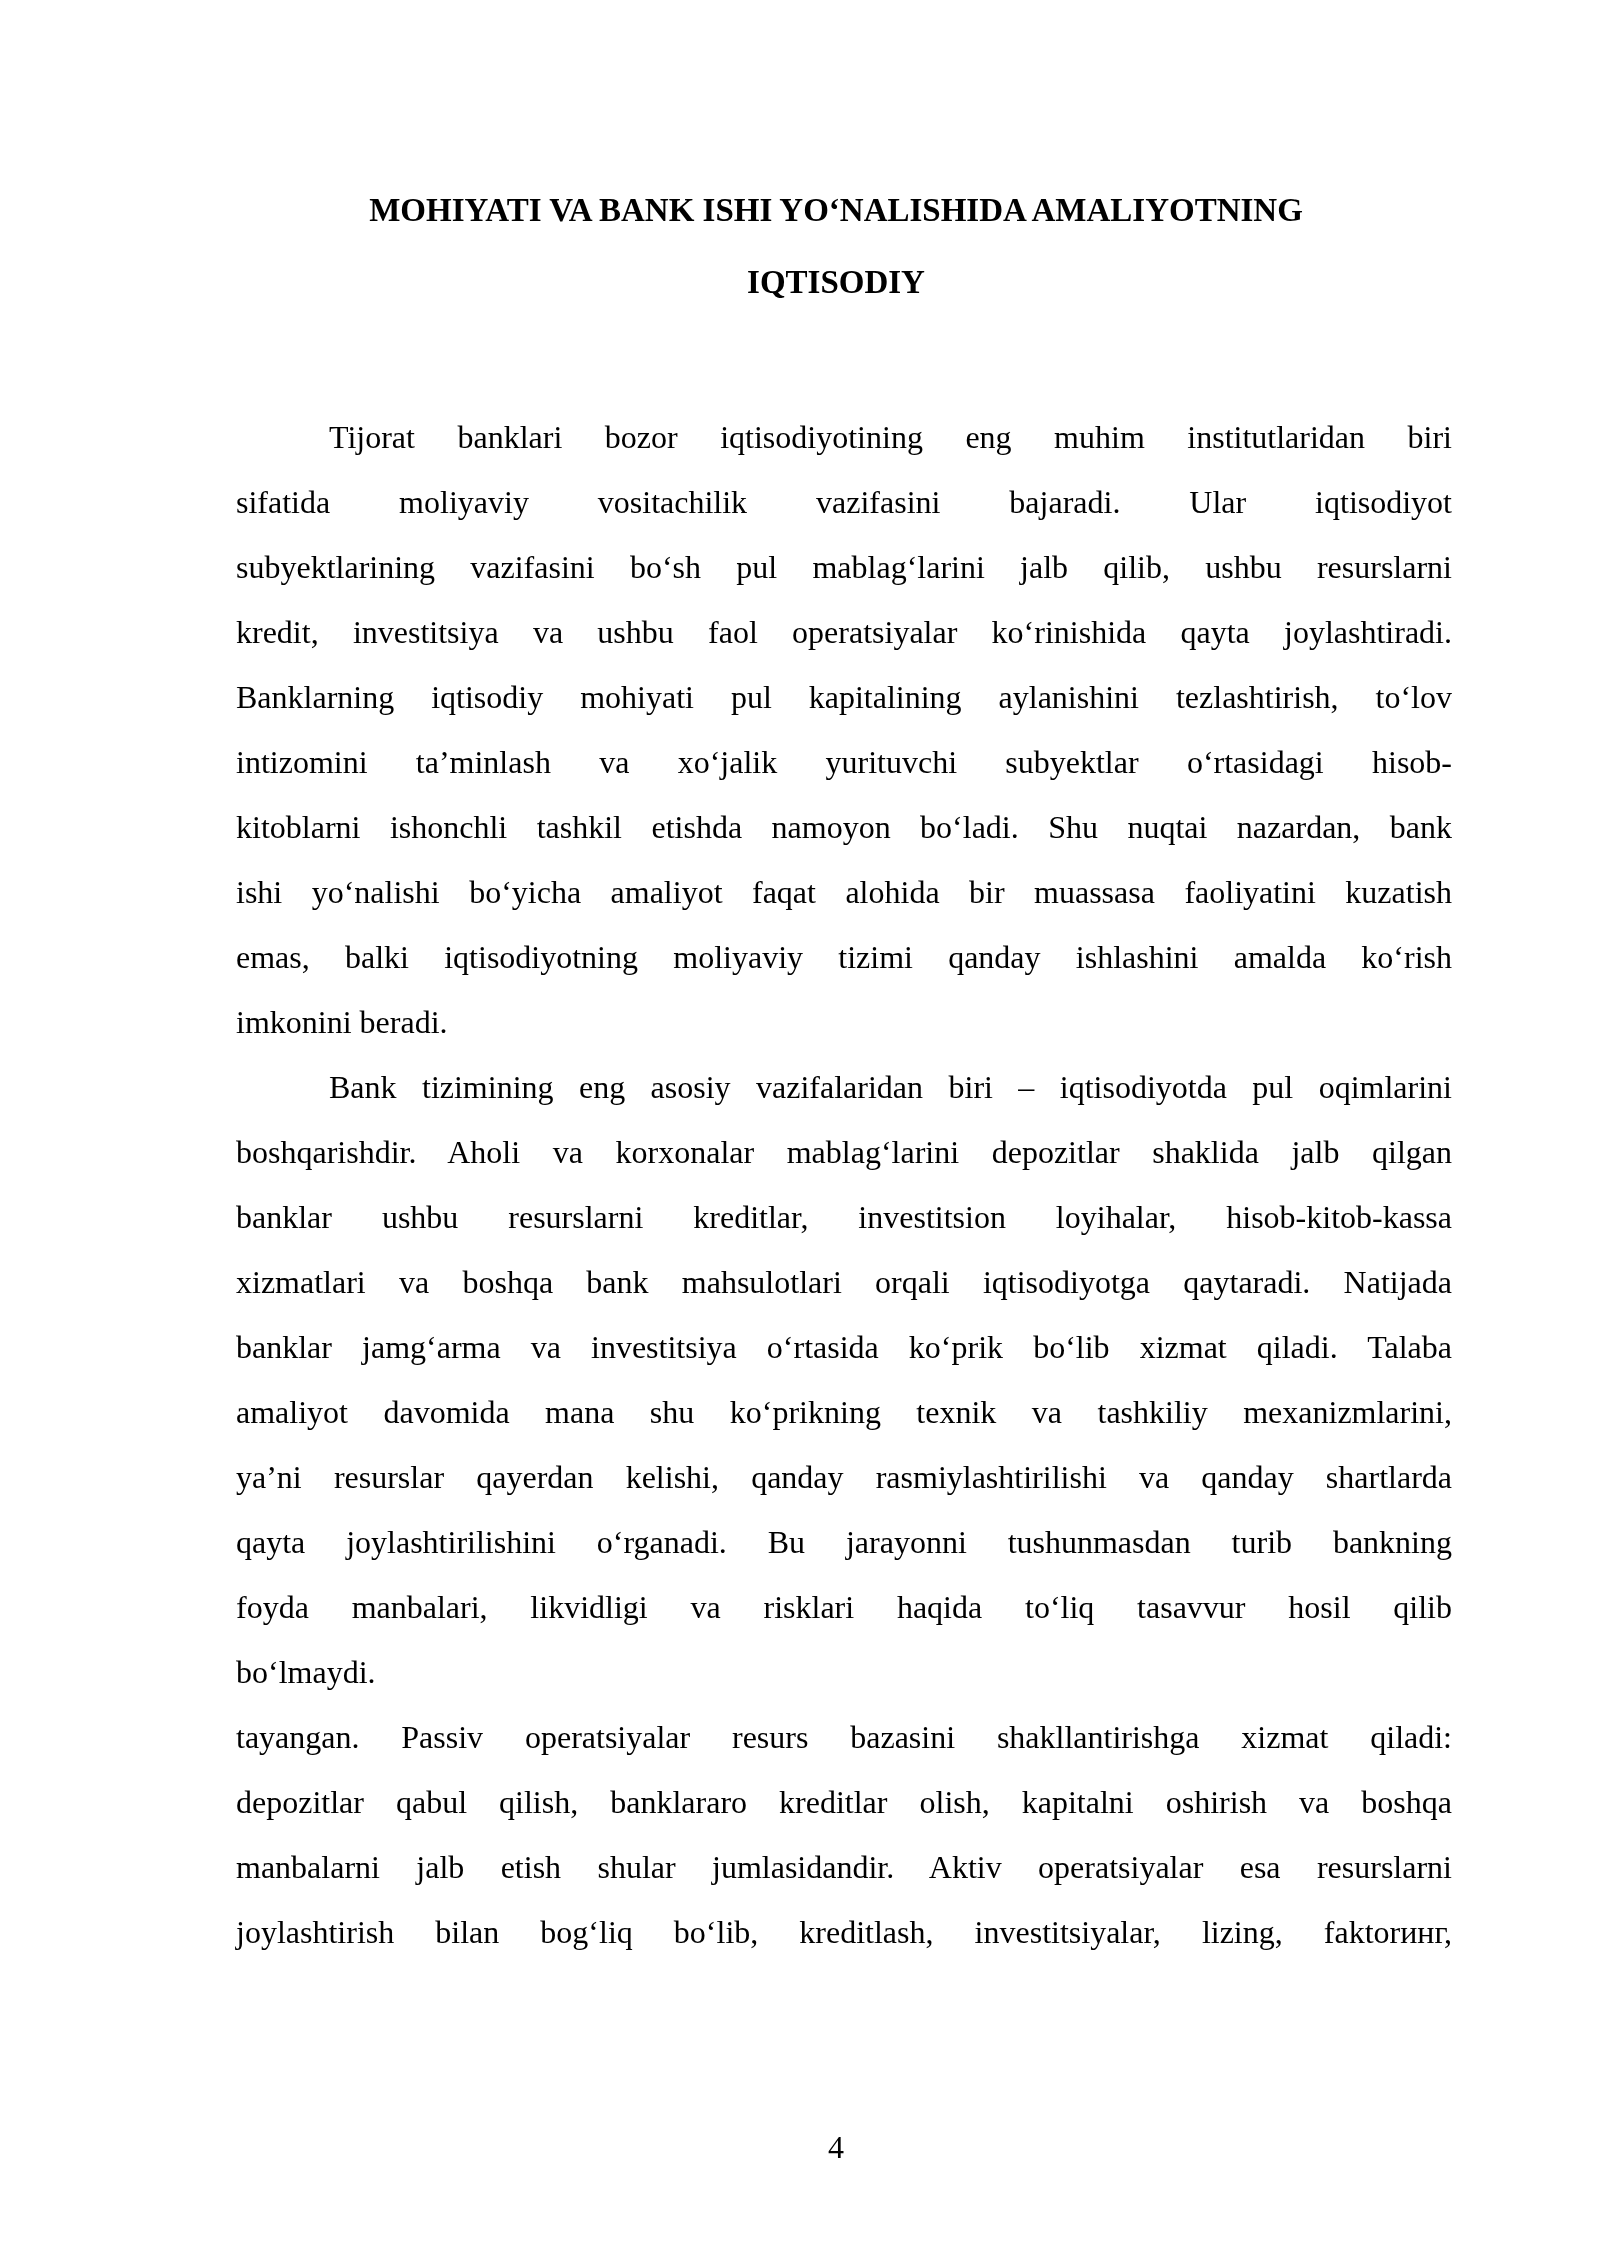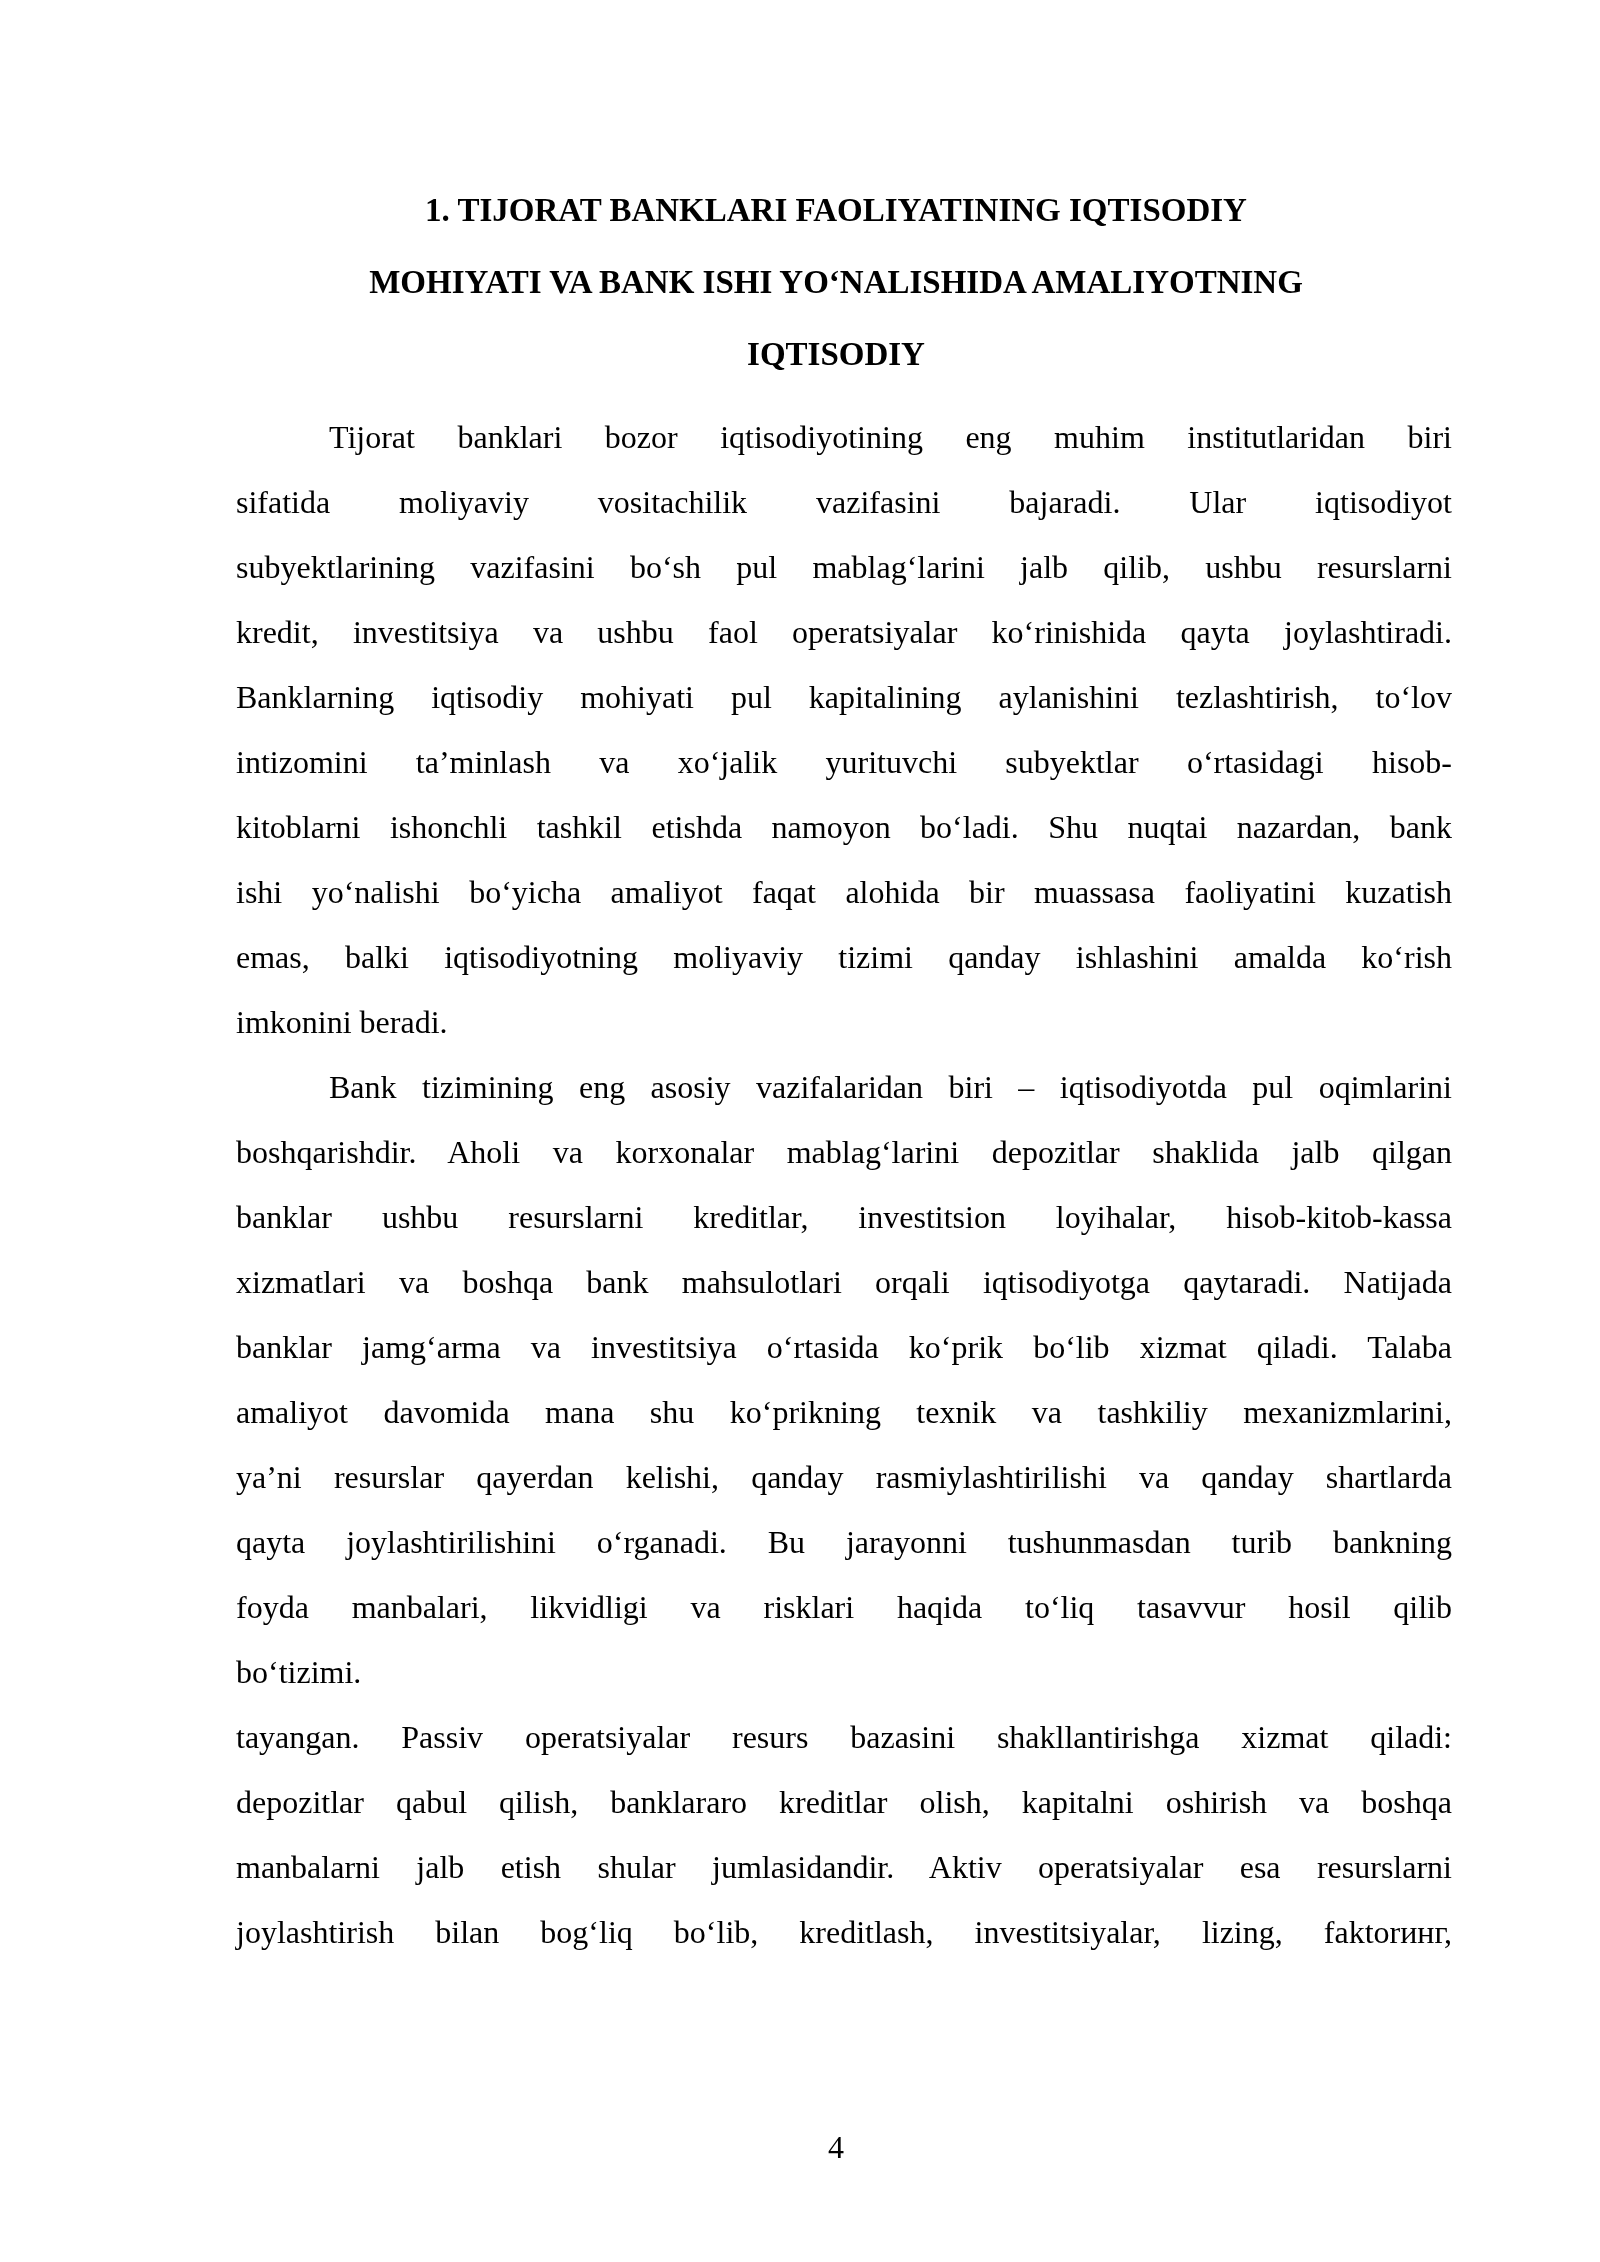--- a/index.html
+++ b/index.html
@@ -53,21 +53,20 @@
     font-size: 32px;
     line-height: 65px;
     text-align: center;
   }
 </style>
 </head>
 <body>
 
 <div class="page">
   <div class="title-block">
-      <div class="title-line">1. TIJORAT BANKLARI FAOLIYATINING IQTISODIY</div>
       <div class="title-line">MOHIYATI VA BANK ISHI YO‘NALISHIDA AMALIYOTNING</div>
       <div class="title-line">IQTISODIY</div>
     </div>
   <div class="body-block">
       <div class="body-line first">Tijorat banklari bozor iqtisodiyotining eng muhim institutlaridan biri</div>
       <div class="body-line">sifatida moliyaviy vositachilik vazifasini bajaradi. Ular iqtisodiyot</div>
       <div class="body-line">subyektlarining vazifasini bo‘sh pul mablag‘larini jalb qilib, ushbu resurslarni</div>
       <div class="body-line">kredit, investitsiya va ushbu faol operatsiyalar ko‘rinishida qayta joylashtiradi.</div>
       <div class="body-line">Banklarning iqtisodiy mohiyati pul kapitalining aylanishini tezlashtirish, to‘lov</div>
       <div class="body-line">intizomini ta’minlash va xo‘jalik yurituvchi subyektlar o‘rtasidagi hisob-</div>
@@ -77,20 +76,20 @@
       <div class="body-line last">imkonini beradi.</div>
       <div class="body-line first">Bank tizimining eng asosiy vazifalaridan biri – iqtisodiyotda pul oqimlarini</div>
       <div class="body-line">boshqarishdir. Aholi va korxonalar mablag‘larini depozitlar shaklida jalb qilgan</div>
       <div class="body-line">banklar ushbu resurslarni kreditlar, investitsion loyihalar, hisob-kitob-kassa</div>
       <div class="body-line">xizmatlari va boshqa bank mahsulotlari orqali iqtisodiyotga qaytaradi. Natijada</div>
       <div class="body-line">banklar jamg‘arma va investitsiya o‘rtasida ko‘prik bo‘lib xizmat qiladi. Talaba</div>
       <div class="body-line">amaliyot davomida mana shu ko‘prikning texnik va tashkiliy mexanizmlarini,</div>
       <div class="body-line">ya’ni resurslar qayerdan kelishi, qanday rasmiylashtirilishi va qanday shartlarda</div>
       <div class="body-line">qayta joylashtirilishini o‘rganadi. Bu jarayonni tushunmasdan turib bankning</div>
       <div class="body-line">foyda manbalari, likvidligi va risklari haqida to‘liq tasavvur hosil qilib</div>
-      <div class="body-line last">bo‘tizimi.</div>
+      <div class="body-line last">bo‘lmaydi.</div>
       <div class="body-line">tayangan. Passiv operatsiyalar resurs bazasini shakllantirishga xizmat qiladi:</div>
       <div class="body-line">depozitlar qabul qilish, banklararo kreditlar olish, kapitalni oshirish va boshqa</div>
       <div class="body-line">manbalarni jalb etish shular jumlasidandir. Aktiv operatsiyalar esa resurslarni</div>
       <div class="body-line">joylashtirish bilan bog‘liq bo‘lib, kreditlash, investitsiyalar, lizing, faktorинг,</div>
     </div>
   <div class="page-number">4</div>
 </div>
 
 </body></html>

